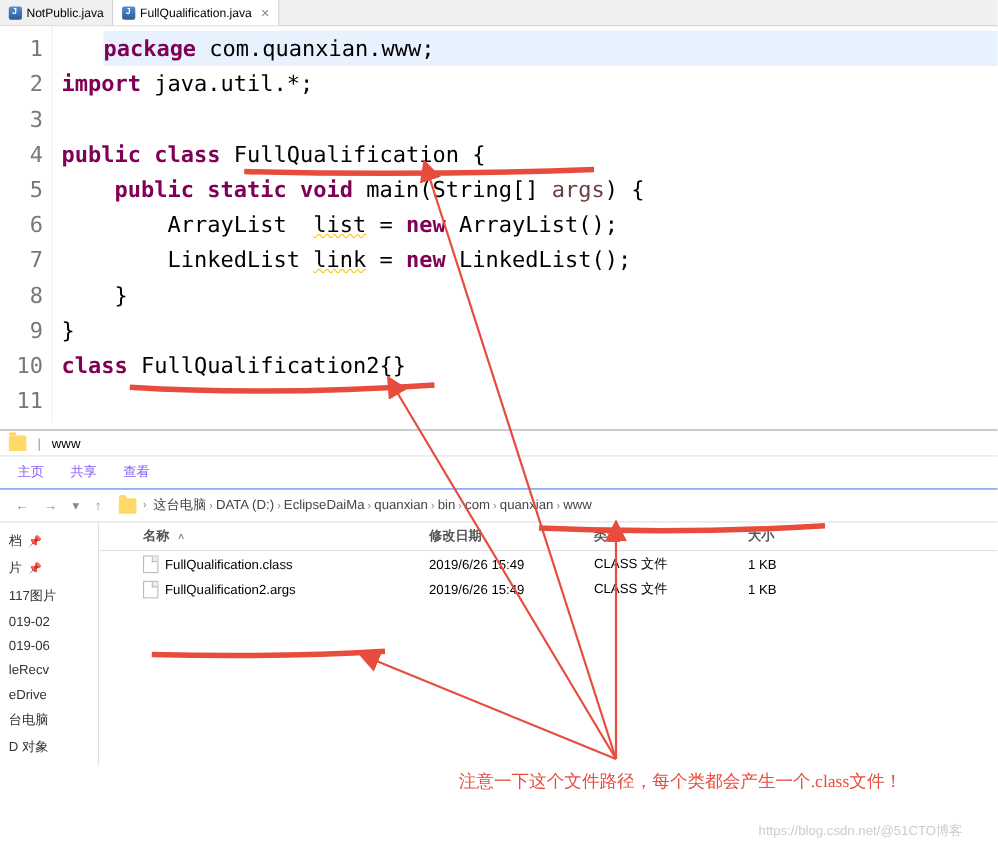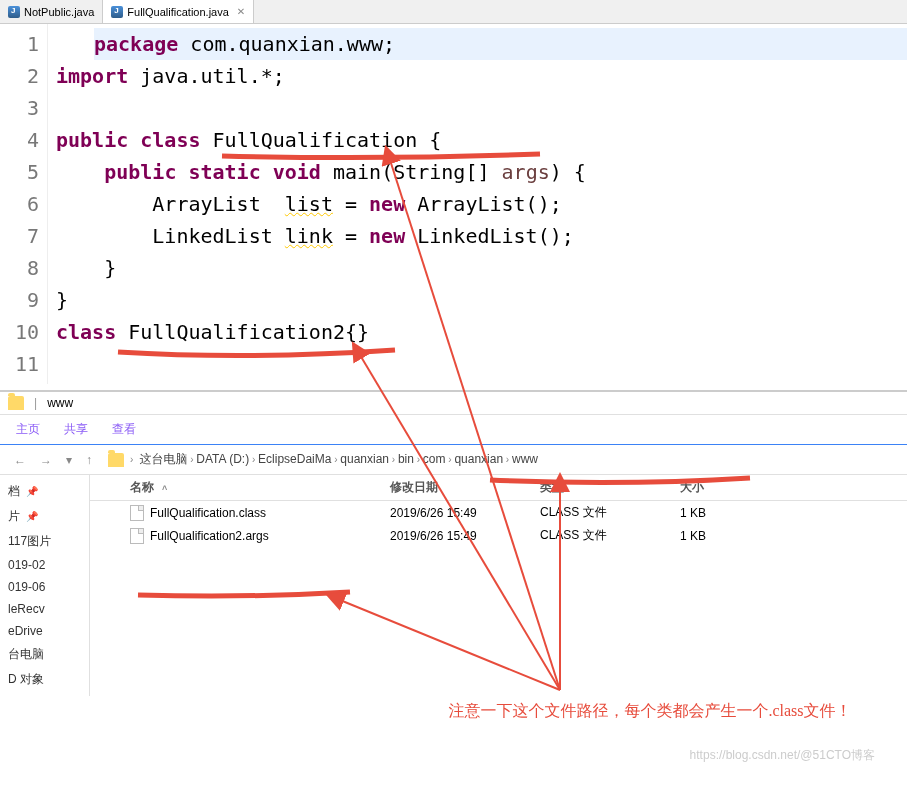--- a/index.html
+++ b/index.html
@@ -197,14 +197,14 @@
   <path d="M 118 352 Q 250 360 395 350" stroke="#e74c3c" stroke-width="5" fill="none"></path>
   <path d="M 138 595 Q 250 598 350 592" stroke="#e74c3c" stroke-width="5" fill="none"></path>
   <path d="M 490 480 Q 620 486 750 478" stroke="#e74c3c" stroke-width="5" fill="none"></path>
 
   <line x1="560" y1="690" x2="390" y2="160" stroke="#e74c3c" stroke-width="2" marker-end="url(#ah)"></line>
   <line x1="560" y1="690" x2="360" y2="355" stroke="#e74c3c" stroke-width="2" marker-end="url(#ah)"></line>
   <line x1="560" y1="690" x2="340" y2="600" stroke="#e74c3c" stroke-width="2" marker-end="url(#ah)"></line>
   <line x1="560" y1="690" x2="560" y2="488" stroke="#e74c3c" stroke-width="2" marker-end="url(#ah)"></line>
 </svg>
 
-<div class="annotation-text" style="left:430px; top:700px; width:440px;text-align:center;">注意一下这个文件路径，每个类都会产生一个.class文件！</div>
+<div class="annotation-text" style="left:417px; top:700px; width:440px;">注意一下这个文件路径，每个类都会产生一个.class文件！</div>
 <div class="watermark" style="right:32px; bottom:22px;">https://blog.csdn.net/@51CTO博客</div>
 
 </body></html>

